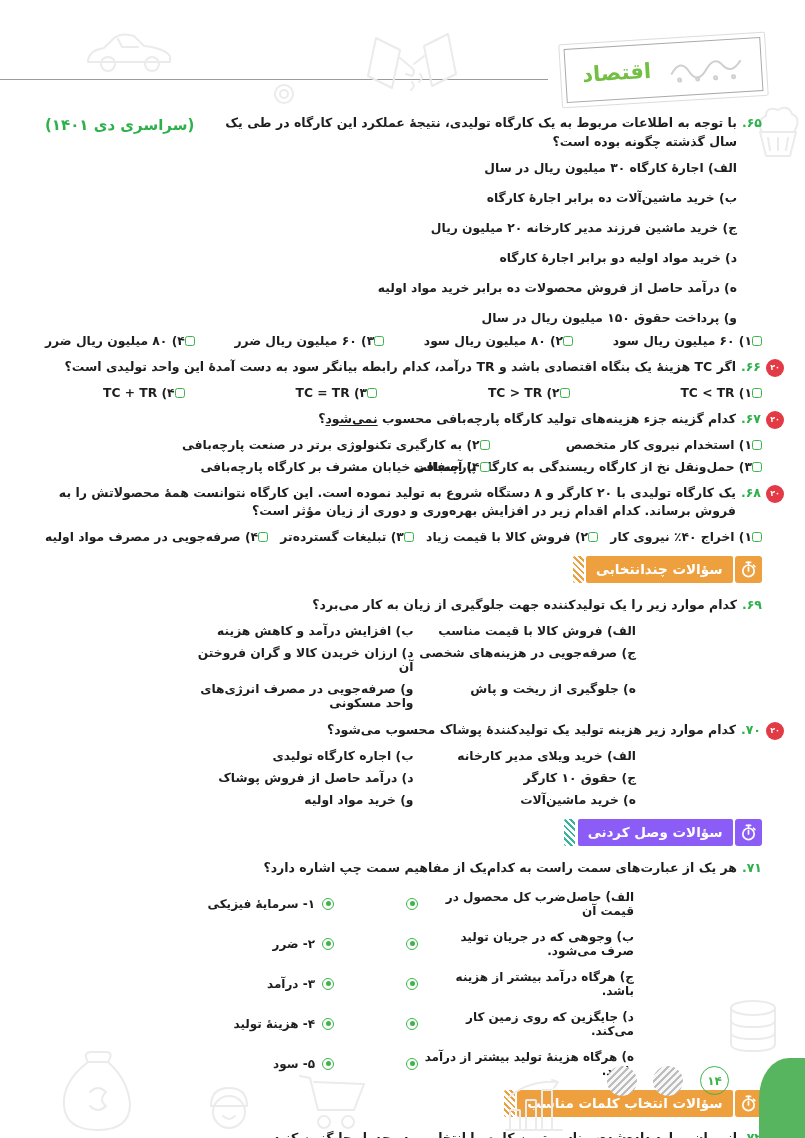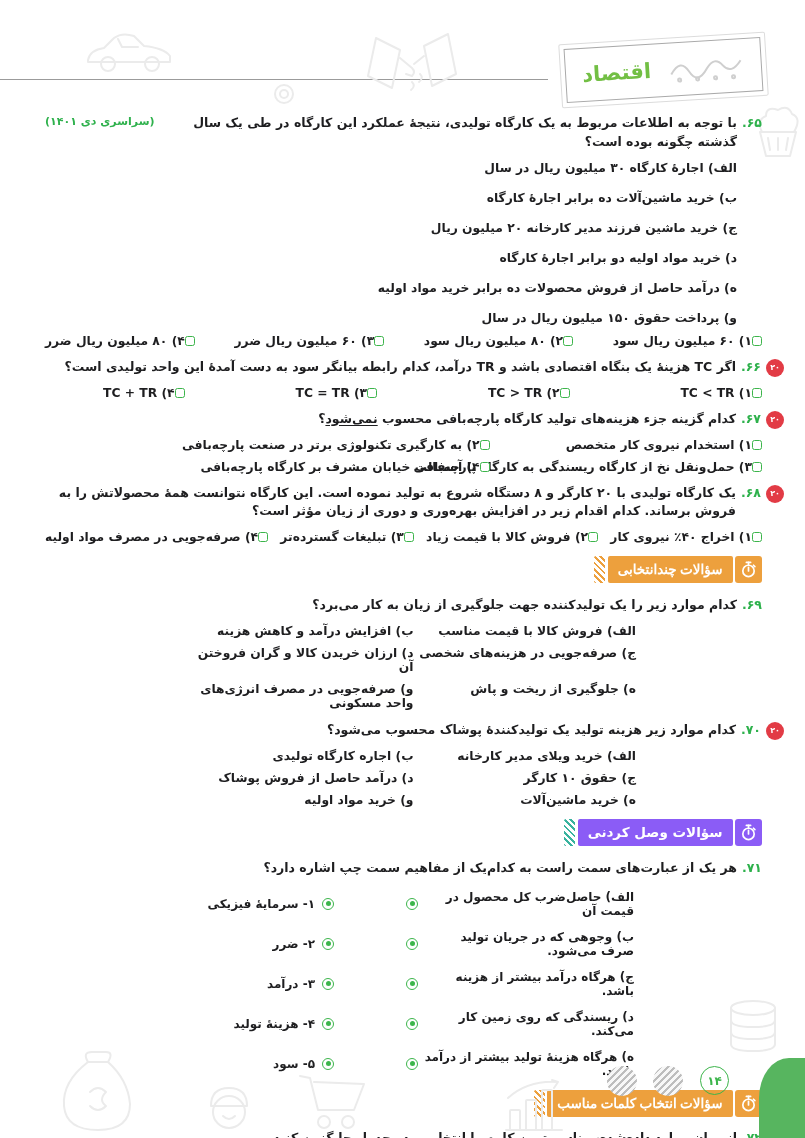--- a/index.html
+++ b/index.html
@@ -14,42 +14,42 @@
   .logo-outer { position:absolute; top:38px; left:560px; width:207px; height:64px;
     transform:rotate(-3.5deg); border:1.5px solid #dcdcdc; border-radius:2px; padding:4px; background:#fff; }
   .logo-inner { width:100%; height:100%; border:1.5px solid #a9a9a9; display:flex;
     align-items:center; justify-content:space-evenly; }
   .logo-title { color:#72bf44; font-size:21px; font-weight:bold; }
   
   .content { position:absolute; top:114px; right:43px; left:45px; }
   .q { display:flex; align-items:flex-start; gap:5px; font-size:12.5px; font-weight:bold; line-height:1.5; }
   .qnum { color:#2eb14c; white-space:nowrap; }
   .qtext { flex:1; }
-  .qtag { color:#2eb14c; font-size:11px; white-space:nowrap; margin-right:auto; padding-right:10px; font-weight:bold; }
+  .qtag { color:#2eb14c; font-size:15px; white-space:nowrap; margin-right:auto; padding-right:10px; font-weight:bold; }
   .tbadge { flex:0 0 auto; width:18px; height:18px; border-radius:50%; background:#e23b45; color:#fff;
     font-size:8px; font-weight:bold; display:flex; align-items:center; justify-content:center; margin-top:1px; }
   .badged { margin-right:-22px; }
   .ul { text-decoration:underline; text-underline-offset:2px; }
   .subitems { margin:9px 25px 0 0; display:flex; flex-direction:column; gap:16px; font-size:12.3px; font-weight:bold; }
   .optrow { display:flex; justify-content:space-between; align-items:center; margin-top:9px;
     font-size:12.3px; font-weight:bold; }
   .optrow.formula { padding-left:58px; }
   .opt { display:inline-flex; align-items:center; white-space:nowrap; }
   .chk { flex:0 0 auto; width:10px; height:10px; border:1.6px solid #3cb54b; border-radius:2.5px; background:#fff; }
   .optgrid { display:grid; grid-template-columns:38% 62%; row-gap:8px; margin-top:9px;
     font-size:12.3px; font-weight:bold; }
   .pairgrid { display:grid; grid-template-columns:1fr 1fr; row-gap:8px; width:445px;
     margin:9px 126px 0 0; font-size:12.3px; font-weight:bold; }
   
   .banner { display:flex; align-items:stretch; margin-top:12px; width:max-content; }
   .bicon { width:27px; height:27px; border-radius:3px; display:flex; align-items:center; justify-content:center; }
   .btext { margin-right:2.5px; height:27px; line-height:27px; padding:0 10px; color:#fff;
     font-weight:bold; font-size:13.5px; border-radius:2px; white-space:nowrap; }
   .bhatch { margin-right:2.5px; width:11px; height:27px; border-radius:2px; }
-  .bg-orange { background:#eda03d;font-family:Liberation Serif, serif; }
+  .bg-orange { background:#eda03d; }
   .bg-teal { background:#8b5cf6; }
   .hatch-orange { background:repeating-linear-gradient(45deg,#eda03d 0 2px,#fff 2px 4.5px); }
   .hatch-teal { background:repeating-linear-gradient(45deg,#38b39e 0 2px,#fff 2px 4.5px); }
   
   .match { display:flex; flex-direction:column; gap:12px; margin:12px 128px 0 0; font-size:12px; font-weight:bold; }
   .mrow { display:grid; grid-template-columns:228px 72px 1fr; align-items:center; }
   .stmt { display:flex; justify-content:space-between; align-items:center; gap:6px; }
   .concept { display:flex; align-items:center; gap:7px; }
   .radio { width:12px; height:12px; border:1.5px solid #3cb54b; border-radius:50%;
     display:flex; align-items:center; justify-content:center; flex:0 0 auto; background:#fff; }
@@ -304,21 +304,21 @@
           <span class="radio"></span>
         </span>
       <span></span>
       <span class="concept">
           <span class="radio"></span>
           <span>۳- درآمد</span>
         </span>
     </div>
     <div class="mrow">
       <span class="stmt">
-          <span>د) ریسندگی که روی زمین کار می‌کند.</span>
+          <span>د) جایگزین که روی زمین کار می‌کند.</span>
           <span class="radio"></span>
         </span>
       <span></span>
       <span class="concept">
           <span class="radio"></span>
           <span>۴- هزینهٔ تولید</span>
         </span>
     </div>
     <div class="mrow">
       <span class="stmt">

